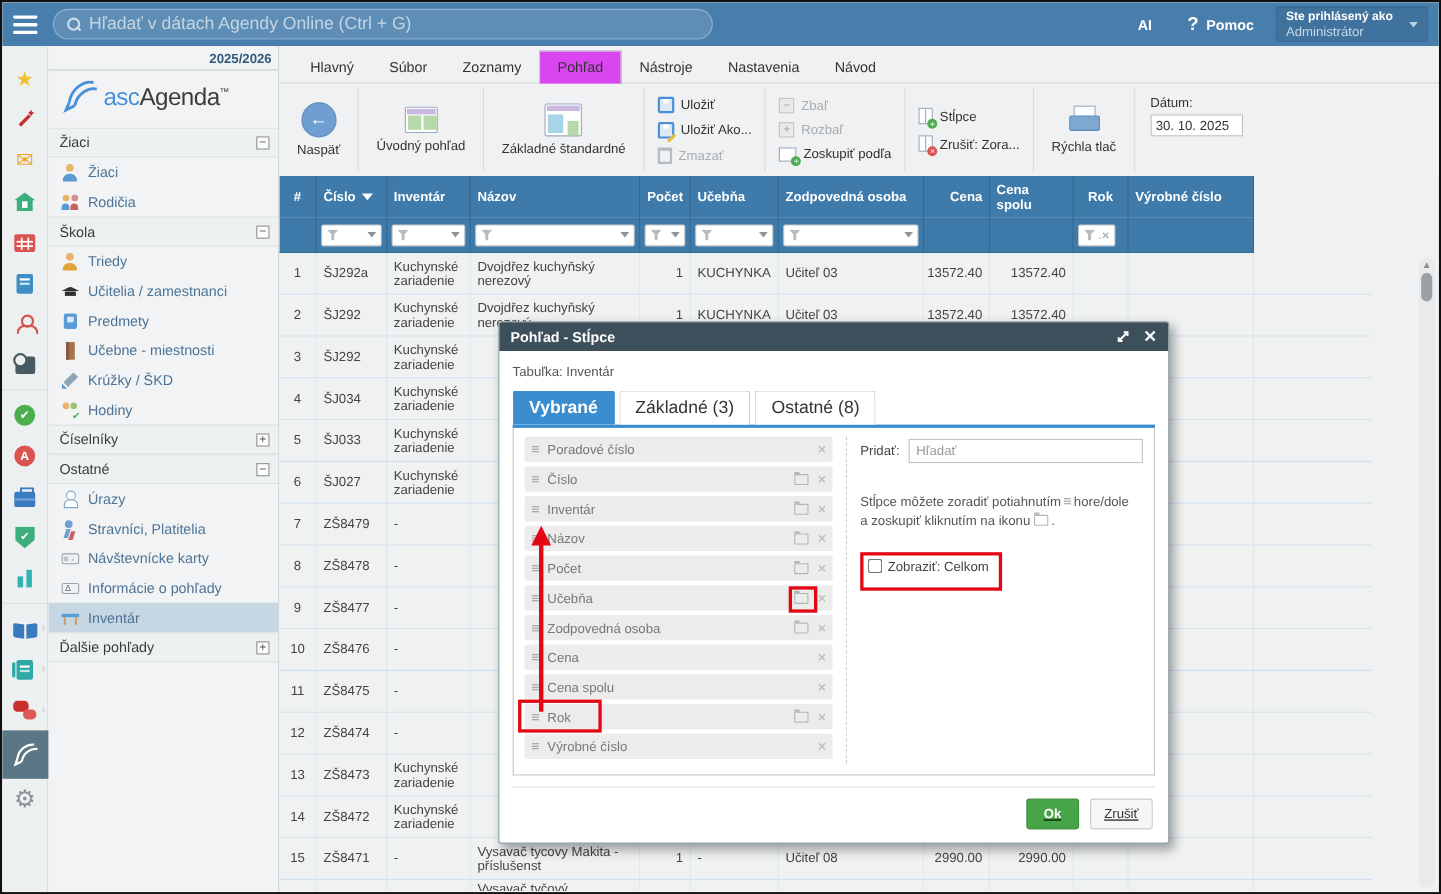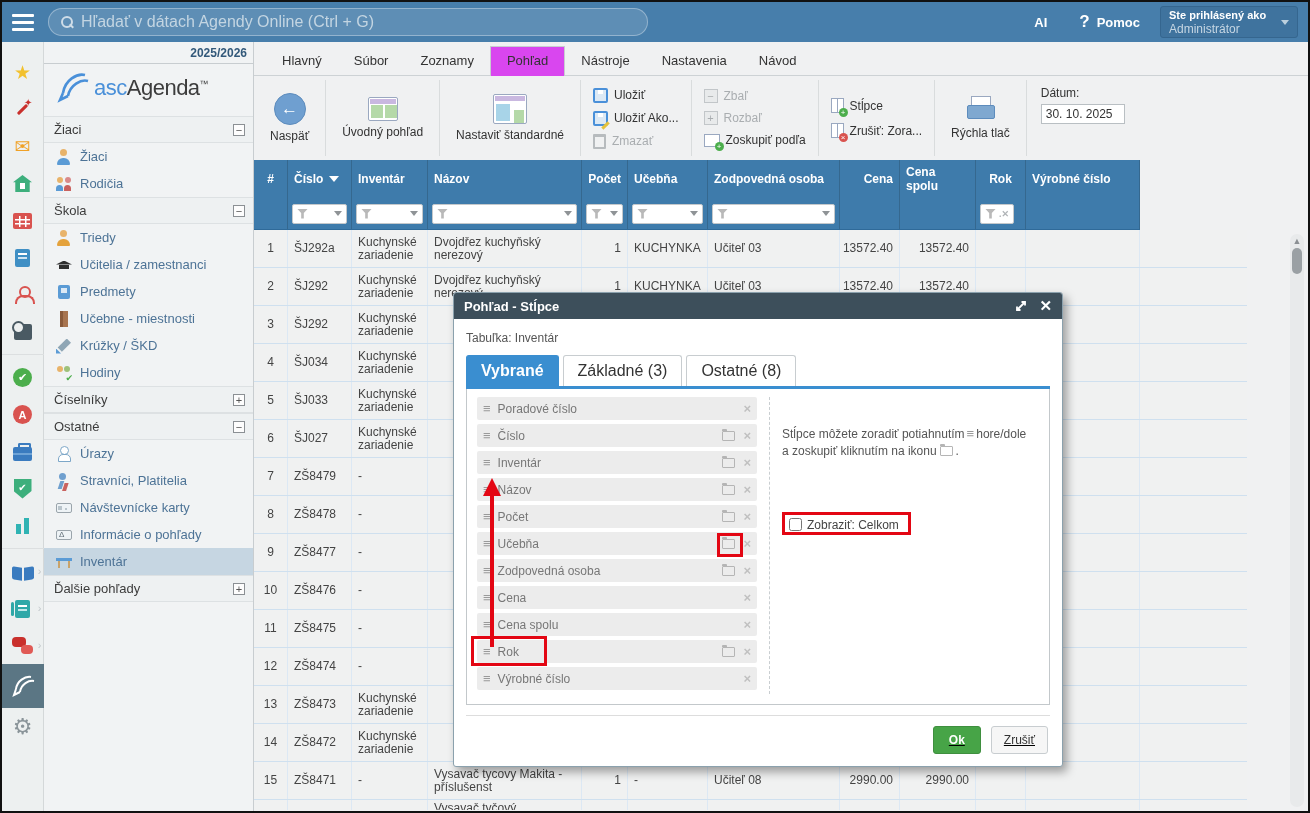--- a/index.html
+++ b/index.html
@@ -201,21 +201,21 @@
   .xico { color:#c0c0c0; font-size:13px; font-weight:bold; cursor:pointer; line-height:1; }
   .divline { width:0; border-left:1px dashed #c9ced1; margin:0 12px; }
   .rpanel { flex:1; padding-top:2px; }
   .addrow { display:flex; align-items:center; gap:8px; }
   .addlabel { font-size:12px; color:#444; }
   .addinput { flex:1; height:22px; border:1px solid #bfc4c7; font-size:12px; padding:0 6px; color:#333; font-family:"Liberation Sans",sans-serif; }
   .addinput::placeholder { color:#999; }
   .hint { font-size:12px; color:#555; line-height:17px; margin-top:26px; padding-right:10px; }
   .hint .dragh { margin:0 2px; cursor:default; }
   .hint .fold { display:inline-block; vertical-align:-1px; margin:0 3px; cursor:default; }
-  .totalwrap { display:inline-flex; align-items:flex-start; gap:5px; margin-top:52px; border:3px solid #e30613; padding:3px 9px 0 4px; }
+  .totalwrap { display:inline-flex; align-items:flex-start; gap:5px; margin-top:20px; border:3px solid #e30613; padding:3px 9px 12px 4px; }
   .totalwrap input { width:13px; height:13px; }
   .totallabel { font-size:12px; color:#444; }
   .mfooter { border-top:1px solid #ddd; margin-top:10px; padding:10px 2px 2px; display:flex; justify-content:flex-end; gap:10px;text-decoration:underline; }
   .okbtn { background:#47a447; border:1px solid #3f8f3f; color:#fff; font-size:12px; font-weight:bold; border-radius:3px; padding:6px 15px; cursor:pointer; }
   .cancelbtn { background:#f6f6f6; border:1px solid #c8cdd0; color:#333; font-size:12px; border-radius:3px; padding:6px 12px; cursor:pointer; }
 
   
   .ann { position:absolute; z-index:20; pointer-events:none; }
   .arrow-shaft { left:13px; top:98px; width:4px; height:152px; background:#e30613; }
   .arrow-head { left:6px; top:81px; width:0; height:0; border-left:9px solid transparent; border-right:9px solid transparent; border-bottom:18px solid #e30613; }
@@ -433,21 +433,21 @@
         </div>
         <div class="tgroup">
           <div class="tbtn">
             <span class="winicon"></span>
             <span class="tlabel">Úvodný pohľad</span>
           </div>
         </div>
         <div class="tgroup">
           <div class="tbtn">
             <span class="winicon big"></span>
-            <span class="tlabel">Nastaviť štandardné</span>
+            <span class="tlabel">Základné štandardné</span>
           </div>
         </div>
         <div class="tgroup" style="flex-direction:column; align-items:flex-start; justify-content:center; gap:4px;">
           <div class="minirow">
               <span class="floppy"></span>
               <span class="tlabel">Uložiť</span>
             </div>
           <div class="minirow">
               <span class="floppy pen"></span>
               <span class="tlabel">Uložiť Ako...</span>
@@ -899,20 +899,24 @@
                   <span class="ann frame-rok"></span>
                 </div>
                 <div class="colitem">
     <span class="dragh">≡</span>
     <span class="clabel">Výrobné číslo</span>
   <span class="xico">×</span>
                 </div>
               </div>
             <div class="divline"></div>
             <div class="rpanel">
+              <div class="addrow">
+                <span class="addlabel">Pridať:</span>
+                <input class="addinput" placeholder="Hľadať" style="">
+              </div>
               <div class="hint">
                 <span>Stĺpce môžete zoradiť potiahnutím</span><span class="dragh">≡</span><span>hore/dole a zoskupiť kliknutím na ikonu</span><span class="fold"></span><span>.</span>
               </div>
               <div>
                 <span class="totalwrap">
                   <input type="checkbox" style="">
                   <span class="totallabel">Zobraziť: Celkom</span>
                 </span>
               </div>
             </div>

